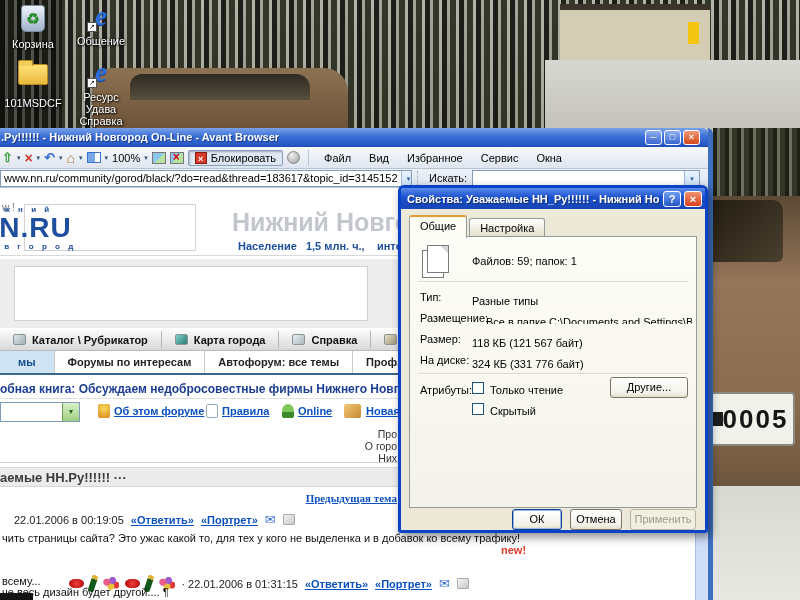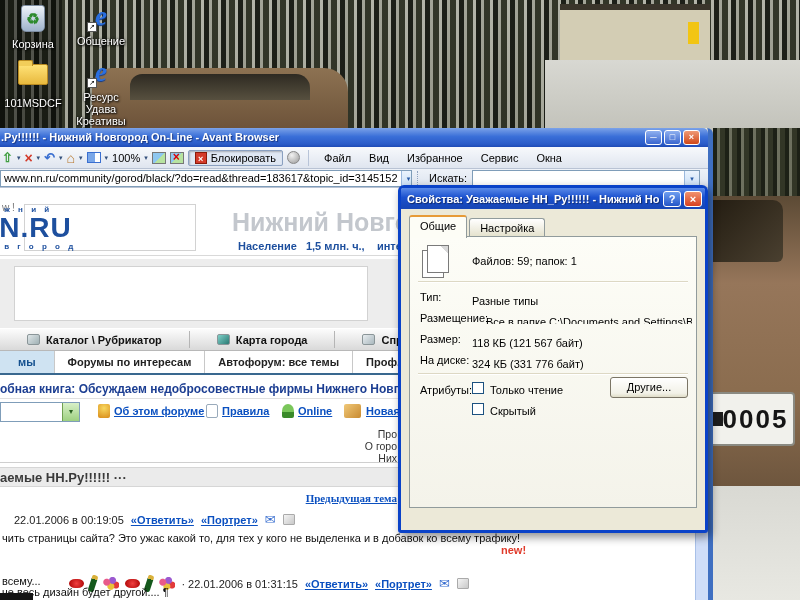--- a/index.html
+++ b/index.html
@@ -132,21 +132,21 @@
   .site-title { left:232px; top:20px; font-size:25px; font-weight:bold; color:#c3c7cd;
     white-space:nowrap; }
   .stats { left:238px; top:52px; font-size:11px; font-weight:bold; color:#1d4f9e; white-space:pre; }
   .hr1 { left:0; top:67px; width:100%; height:1px; background:#d9d9d9; }
   .grayband { left:0; top:71px; width:100%; height:69px; background:#ededed; }
   .whitebox { left:14px; top:78px; width:354px; height:55px; background:#fff; border:1px solid #d2d2d2; }
   .navrow { left:0; top:140px; width:100%; height:23px; display:flex; align-items:center;
     background:linear-gradient(180deg,#fcfcfc,#d9d9d9); border-top:1px solid #fff;
     border-bottom:1px solid #b8b8b8; }
   .nav-item { display:flex; align-items:center; font-size:11px; font-weight:bold; color:#111;
-    padding:0 27px; height:17px; border-right:1px solid #b5b5b5; white-space:nowrap; }
+    padding:0 13px; height:17px; border-right:1px solid #b5b5b5; white-space:nowrap; }
   .nav-item:last-child { border-right:none; }
   .nico { width:13px; height:11px; margin-right:6px; border-radius:2px; border:1px solid #8a9598; }
   .nico.c1 { background:linear-gradient(135deg,#dfe6e8,#9fb0b4); }
   .nico.c2 { background:linear-gradient(135deg,#7fd0c8,#2a7a74); }
   .nico.c3 { background:linear-gradient(135deg,#e8edf0,#aab8be); }
   .nico.c4 { background:linear-gradient(135deg,#e6e0c8,#9a9478); }
   .nico.c5 { background:radial-gradient(circle at 35% 30%,#e8e8e8,#8a8a8a); border-radius:50%; width:12px; }
   .tabsrow { left:0; top:163px; width:100%; height:22px; display:flex; align-items:stretch;
     background:#fff; }
   .ftab { display:flex; align-items:center; font-size:11px; font-weight:bold; color:#222;
@@ -280,21 +280,21 @@
   </div>
   <div class="dicon" style="left:0;top:58px">
     <div class="ico-box">
         <div class="folder"></div>
       </div>
     <div class="lbl">101MSDCF</div>
   </div>
   <div class="dicon" style="left:68px;top:58px">
     <div class="ico-box"><span class="iee">e</span>
       <span class="shortcut">↗</span></div>
-    <div class="lbl">Ресурс Удава Креативы</div>
+    <div class="lbl">Ресурс Удава Справка</div>
   </div>
 
   <div class="bwin">
     <div class="titlebar">
       <span class="title-text">.Ру!!!!!! - Нижний Новгород On-Line - Avant Browser</span>
       <span class="wbtns">
         <span class="wb">─</span>
         <span class="wb">□</span>
         <span class="wb close">×</span>
       </span>
@@ -489,16 +489,21 @@
 
         <div class="pd-sep" style="top:136px"></div>
         <div class="pd-lab" style="left:10px;top:147px">Атрибуты:</div>
         <span class="cb" style="left:62px;top:145px"></span>
         <div class="pd-lab" style="left:80px;top:147px">Только чтение</div>
         <div class="pd-btn-other">Другие...</div>
         <span class="cb" style="left:62px;top:166px"></span>
         <div class="pd-lab" style="left:80px;top:168px">Скрытый</div>
       </div>
 
+      <div class="pd-buttons">
+        <span class="pdbtn ok">ОК</span>
+        <span class="pdbtn cancel">Отмена</span>
+        <span class="pdbtn apply">Применить</span>
+      </div>
     </div>
   </div>
 
 </div>
 
 </body></html>

